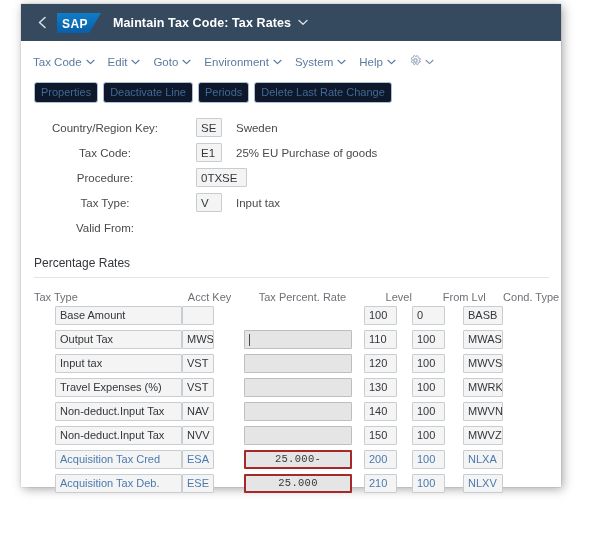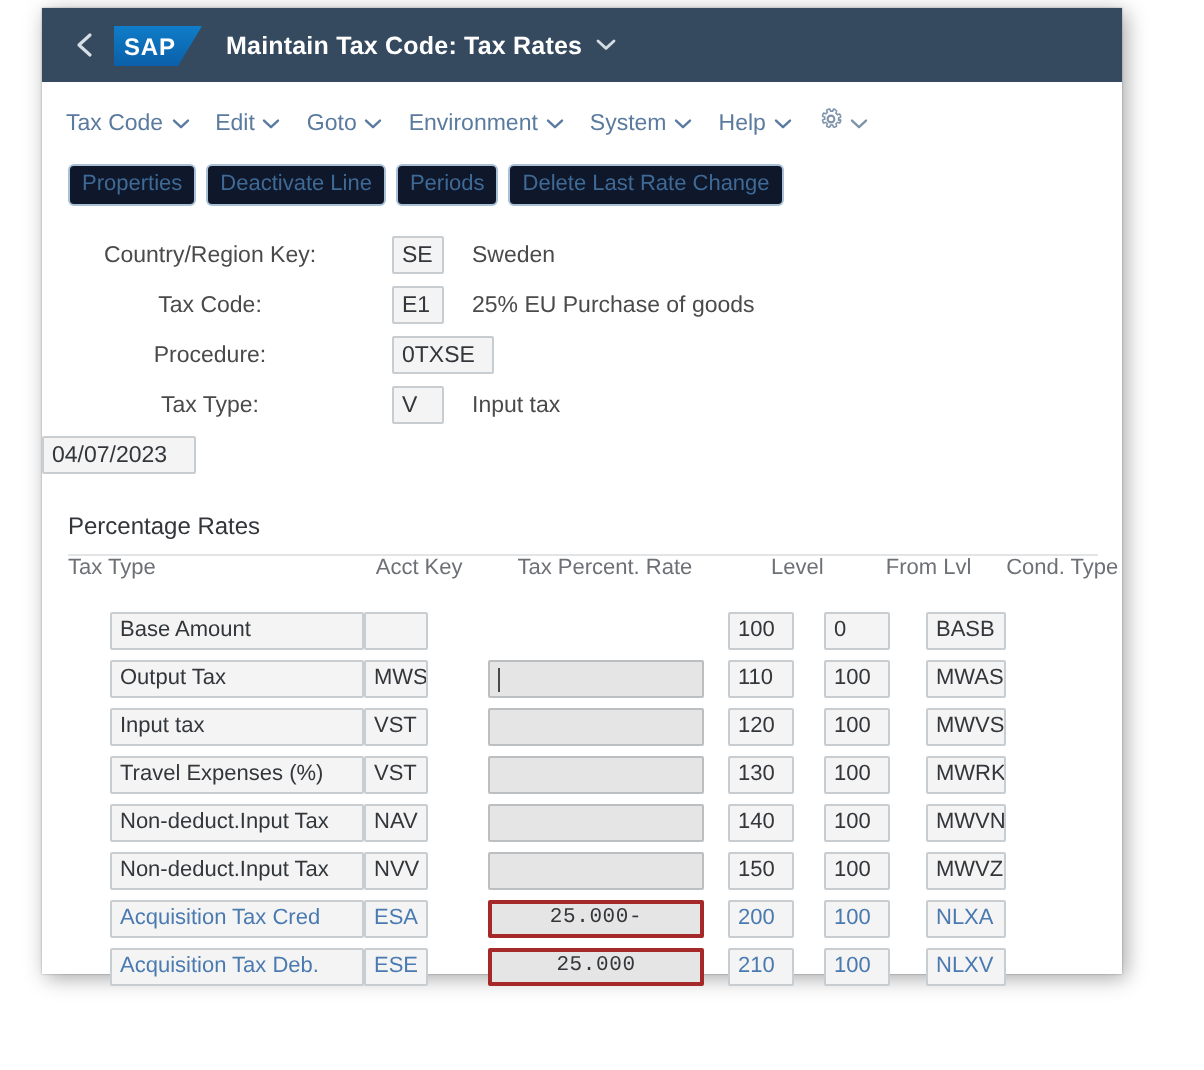--- a/index.html
+++ b/index.html
@@ -170,21 +170,21 @@
     background: #e2e4e6;
     margin: 0 12px 0 13px;
   }
 
   
   .grid {
     padding: 0 0 0 13px;
   }
   .grid-head {
     display: flex;
-    align-items: flex-start;
+    align-items: flex-end;
     height: 25px;
     gap: 11px;
   }
   .grid-head > div {
     font-size: 11px;
     color: #6d7076;
     white-space: nowrap;
   }
   .grid-row {
     display: flex;
@@ -381,21 +381,21 @@
       <div class="form-input fi-w-md">0TXSE</div>
     </div>
 
     <div class="form-row">
       <div class="form-label">Tax Type:</div>
       <div class="form-input fi-w-sm">V</div>
       <div class="form-desc">Input tax</div>
     </div>
 
     <div class="form-row">
-      <div class="form-input fi-w-lg">04/07/2023</div>
+      <div class="form-label">Valid From:</div>
     </div>
 
   </div>
 
   <div class="section-title">Percentage Rates</div>
   <div class="section-rule"></div>
 
   <div class="grid">
 
     <div class="grid-head">

